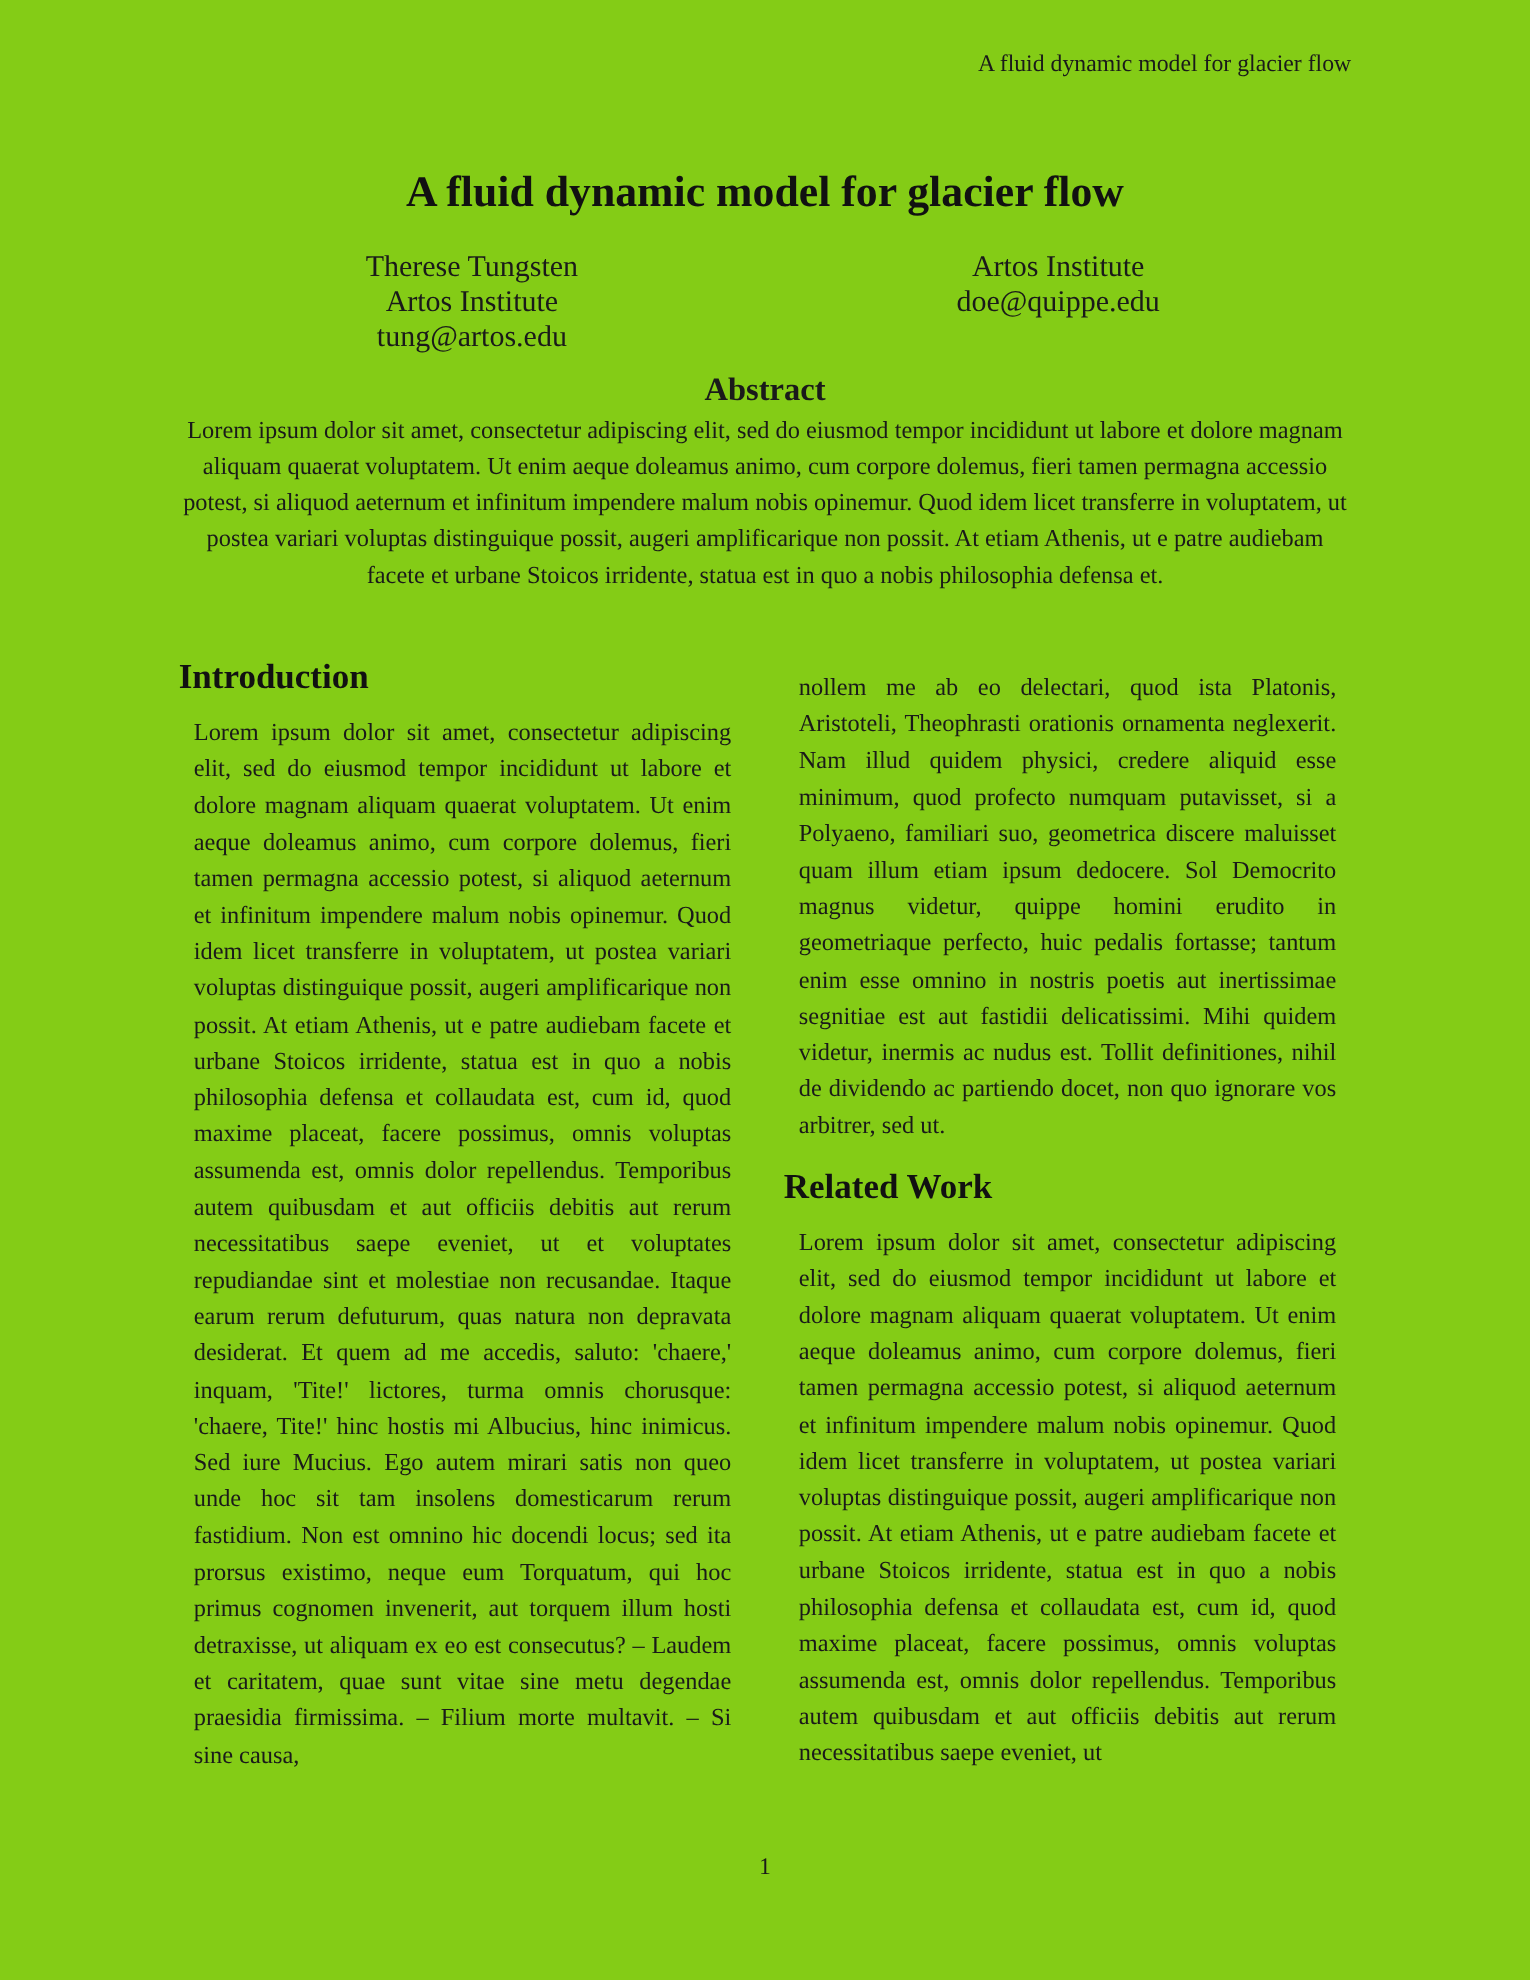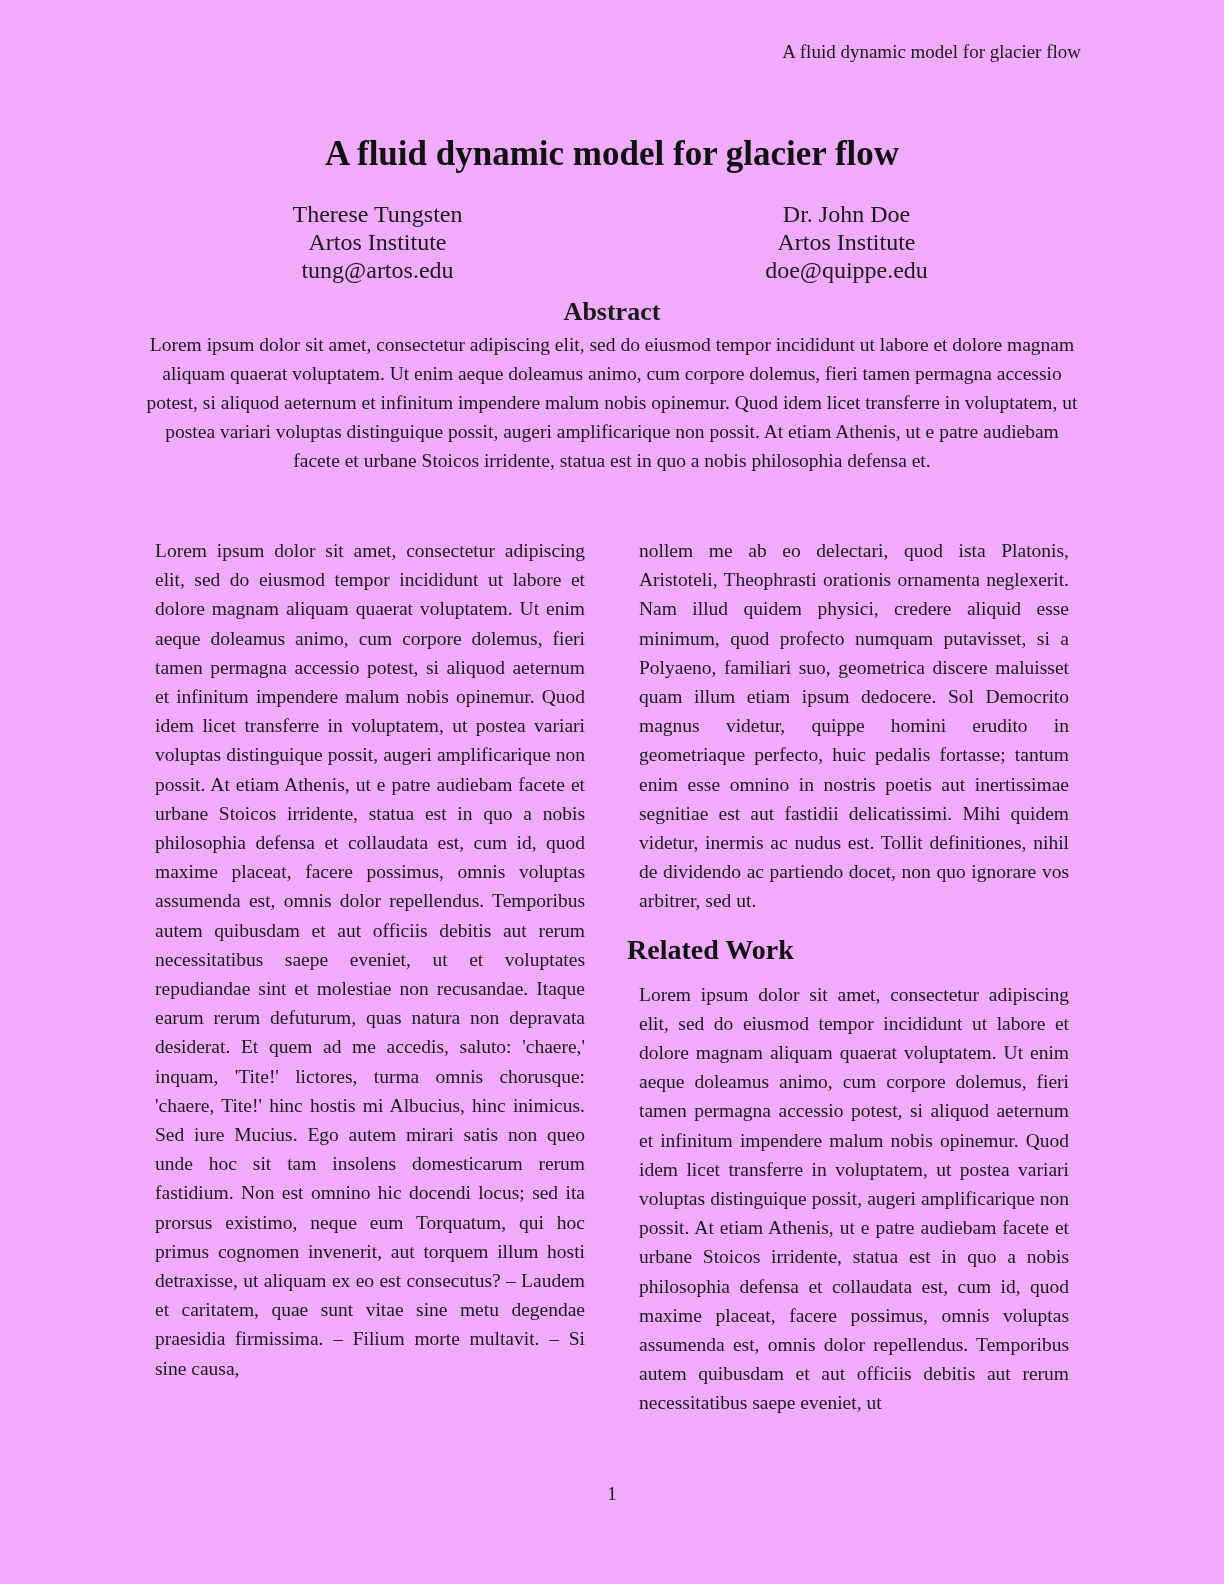--- a/index.html
+++ b/index.html
@@ -4,21 +4,21 @@
 <style>
   html, body {
     margin: 0;
     padding: 0;
     background: #ffffff;
   }
   .page {
     position: relative;
     width: 1224px;
     height: 1584px;
-    background: #f0abfc;
+    background: #84cc16;
     color: #1a1a1a;
     font-family: "Liberation Serif", serif;
     overflow: hidden;
   }
   .running-header {
     position: absolute;
     top: 41px;
     left: 143px;
     width: 938px;
     text-align: right;
@@ -120,33 +120,33 @@
 
   <h1 class="paper-title">A fluid dynamic model for glacier flow</h1>
 
   <div class="authors">
     <div class="author">
       <div>Therese Tungsten</div>
       <div>Artos Institute</div>
       <div>tung@artos.edu</div>
     </div>
     <div class="author">
-      <div>Dr. John Doe</div>
       <div>Artos Institute</div>
       <div>doe@quippe.edu</div>
     </div>
   </div>
 
   <div class="abstract">
     <div class="abstract-heading">Abstract</div>
     <p class="abstract-text">Lorem ipsum dolor sit amet, consectetur adipiscing elit, sed do eiusmod tempor incididunt ut labore et dolore magnam aliquam quaerat voluptatem. Ut enim aeque doleamus animo, cum corpore dolemus, fieri tamen permagna accessio potest, si aliquod aeternum et infinitum impendere malum nobis opinemur. Quod idem licet transferre in voluptatem, ut postea variari voluptas distinguique possit, augeri amplificarique non possit. At etiam Athenis, ut e patre audiebam facete et urbane Stoicos irridente, statua est in quo a nobis philosophia defensa et.</p>
   </div>
 
   <div class="columns">
     <div class="col">
+      <h2 class="section-heading">Introduction</h2>
       <p class="body-par" lang="la">Lorem ipsum dolor sit amet, consectetur adipiscing elit, sed do eiusmod tempor incididunt ut labore et dolore magnam aliquam quaerat voluptatem. Ut enim aeque doleamus animo, cum corpore dolemus, fieri tamen permagna accessio potest, si aliquod aeternum et infinitum impendere malum nobis opinemur. Quod idem licet transferre in voluptatem, ut postea variari voluptas distinguique possit, augeri amplificarique non possit. At etiam Athenis, ut e patre audiebam facete et urbane Stoicos irridente, statua est in quo a nobis philosophia defensa et collaudata est, cum id, quod maxime placeat, facere possimus, omnis voluptas assumenda est, omnis dolor repellendus. Temporibus autem quibusdam et aut officiis debitis aut rerum necessitatibus saepe eveniet, ut et voluptates repudiandae sint et molestiae non recusandae. Itaque earum rerum defuturum, quas natura non depravata desiderat. Et quem ad me accedis, saluto: 'chaere,' inquam, 'Tite!' lictores, turma omnis chorusque: 'chaere, Tite!' hinc hostis mi Albucius, hinc inimicus. Sed iure Mucius. Ego autem mirari satis non queo unde hoc sit tam insolens domesticarum rerum fastidium. Non est omnino hic docendi locus; sed ita prorsus existimo, neque eum Torquatum, qui hoc primus cognomen invenerit, aut torquem illum hosti detraxisse, ut aliquam ex eo est consecutus? – Laudem et caritatem, quae sunt vitae sine metu degendae praesidia firmissima. – Filium morte multavit. – Si sine causa,</p>
     </div>
     <div class="col">
       <p class="body-par" lang="la">nollem me ab eo delectari, quod ista Platonis, Aristoteli, Theophrasti orationis ornamenta neglexerit. Nam illud quidem physici, credere aliquid esse minimum, quod profecto numquam putavisset, si a Polyaeno, familiari suo, geometrica discere maluisset quam illum etiam ipsum dedocere. Sol Democrito magnus videtur, quippe homini erudito in geometriaque perfecto, huic pedalis fortasse; tantum enim esse omnino in nostris poetis aut inertissimae segnitiae est aut fastidii delicatissimi. Mihi quidem videtur, inermis ac nudus est. Tollit definitiones, nihil de dividendo ac partiendo docet, non quo ignorare vos arbitrer, sed ut.</p>
       <h2 class="section-heading follow">Related Work</h2>
       <p class="body-par" lang="la">Lorem ipsum dolor sit amet, consectetur adipiscing elit, sed do eiusmod tempor incididunt ut labore et dolore magnam aliquam quaerat voluptatem. Ut enim aeque doleamus animo, cum corpore dolemus, fieri tamen permagna accessio potest, si aliquod aeternum et infinitum impendere malum nobis opinemur. Quod idem licet transferre in voluptatem, ut postea variari voluptas distinguique possit, augeri amplificarique non possit. At etiam Athenis, ut e patre audiebam facete et urbane Stoicos irridente, statua est in quo a nobis philosophia defensa et collaudata est, cum id, quod maxime placeat, facere possimus, omnis voluptas assumenda est, omnis dolor repellendus. Temporibus autem quibusdam et aut officiis debitis aut rerum necessitatibus saepe eveniet, ut</p>
     </div>
   </div>
 
   <div class="page-number">1</div>

